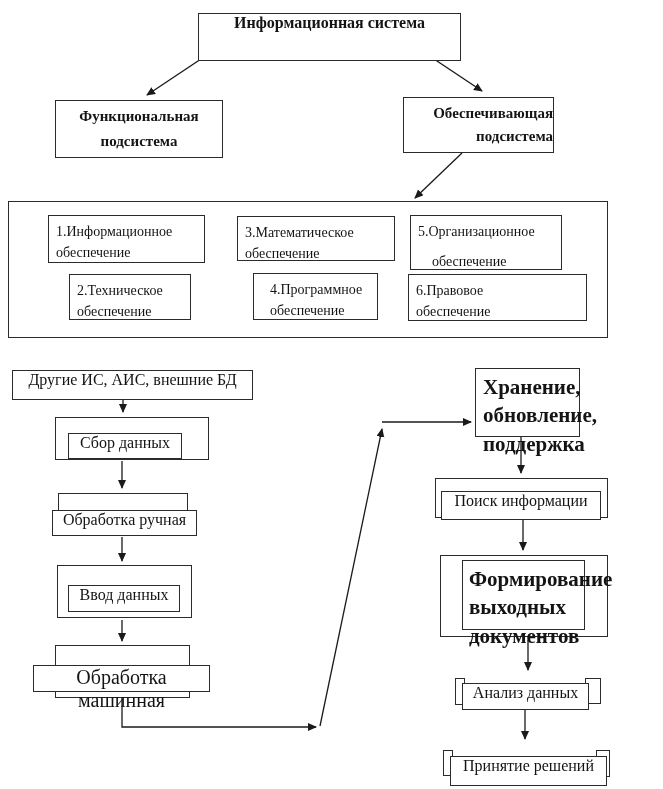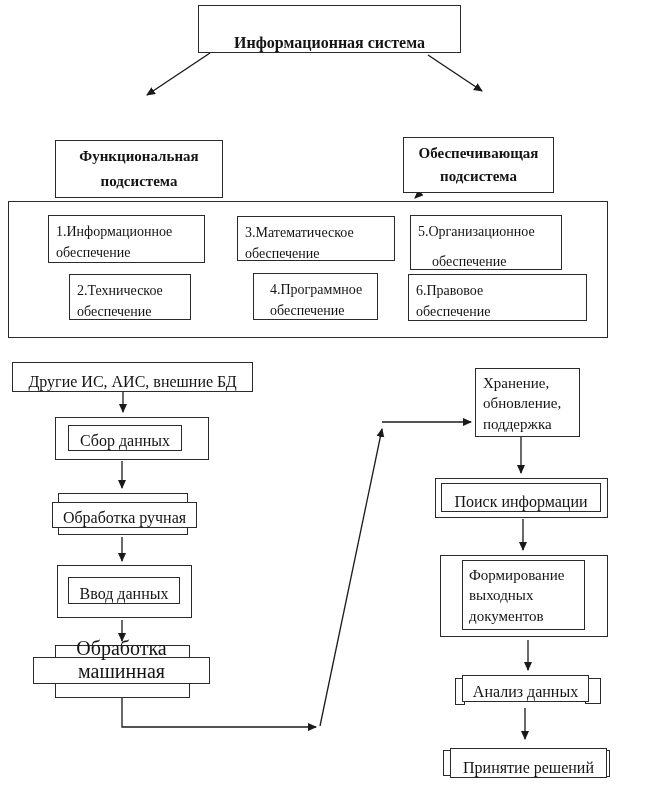--- a/index.html
+++ b/index.html
@@ -14,38 +14,38 @@
   }
   .box {
     position: absolute;
     box-sizing: border-box;
     border: 1.4px solid #2b2b2b;
     background: #ffffff;
   }
   .thickline { border-width: 1.6px; }
   .center {
     display: flex;
-    align-items: flex-end;
+    align-items: flex-start;
     justify-content: center;
     text-align: center;
+    margin-top: 8px;
   }
   .col {
     display: flex;
     flex-direction: column;
     justify-content: space-evenly;
     text-align: center;
-    margin-top: 40px;
   }
   .bold { font-weight: bold; }
   .lefttext { text-align: left; }
   .pad { padding: 5px 7px; }
   .line { display: block; }
   .indent2 { padding-left: 14px; margin-top: 9px; }
   .fs14 { font-size: 14px; line-height: 1.5; }
-  .fs15 { font-size: 15px; line-height: 1.35; }
+  .fs15 { font-size: 21px; line-height: 1.35; font-weight: bold; }
   .fs16 { font-size: 16px; }
   svg.overlay {
     position: absolute;
     left: 0; top: 0;
     width: 663px; height: 789px;
     pointer-events: none;
   }
 </style>
 </head>
 <body>
@@ -76,21 +76,21 @@
 
   <div class="box thickline center bold fs16" style="left:198px; top:5px; width:263px; height:48px;">
     <span>Информационная система</span>
   </div>
 
   <div class="box thickline col bold" style="left:55px; top:100px; width:168px; height:58px; font-size:15px;">
     <span class="line">Функциональная</span>
     <span class="line">подсистема</span>
   </div>
 
-  <div class="box thickline col bold" style="left:403px; top:97px; width:151px; height:56px; font-size:15px;">
+  <div class="box thickline col bold" style="left:403px; top:97px; width:151px; height:56px; font-size:15px;text-align:right;">
     <span class="line">Обеспечивающая</span>
     <span class="line">подсистема</span>
   </div>
 
   <div class="box thickline" style="left:8px; top:201px; width:600px; height:137px;"></div>
 
   <div class="box lefttext pad fs14" style="left:48px; top:215px; width:157px; height:48px;">
     <span class="line">1.Информационное</span>
     <span class="line">обеспечение</span>
   </div>

